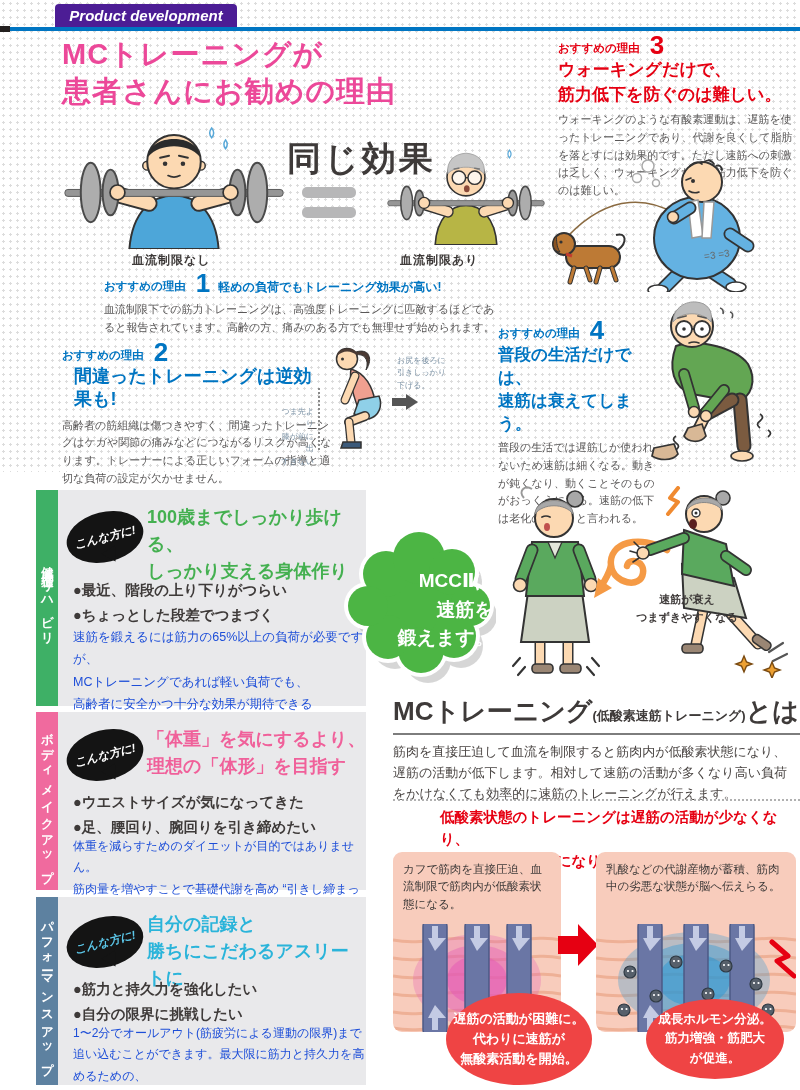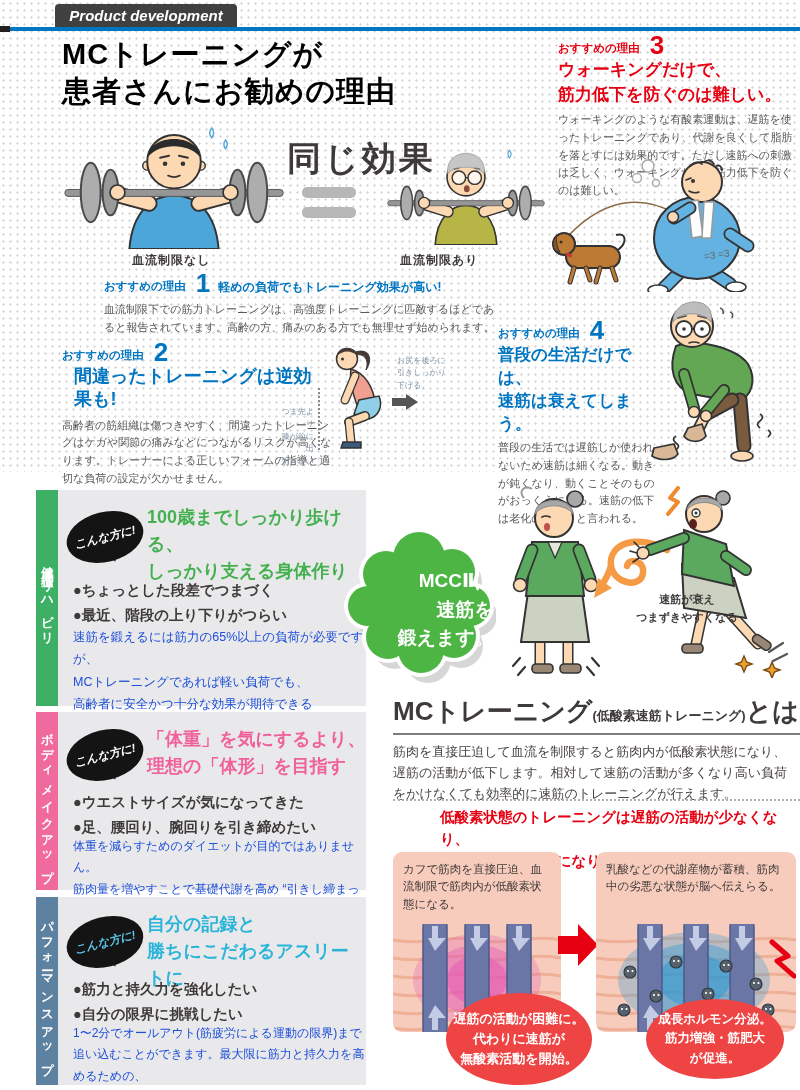--- a/index.html
+++ b/index.html
@@ -5,25 +5,25 @@
   html,body{margin:0;padding:0;background:#fff;}
   #page{position:relative;width:800px;height:1090px;background:#fff;overflow:hidden;
         font-family:"Liberation Sans","DejaVu Sans",sans-serif;color:#3e3a39;}
   .abs{position:absolute;}
   .pre{white-space:pre-line;}
   
   .dots{left:0;top:0;width:800px;height:472px;
         background-image:radial-gradient(circle,#dcdcdc 1px,rgba(0,0,0,0) 1.3px);
         background-size:7px 7px;background-color:#fff;}
   
-  .dev-tag{left:55px;top:4px;width:182px;height:23px;background:#404040;border-radius:4px 4px 0 0;
+  .dev-tag{left:55px;top:4px;width:182px;height:23px;background:#4c1d95;border-radius:4px 4px 0 0;
            color:#fff;font-style:italic;font-weight:bold;font-size:15px;display:flex;align-items:center;justify-content:center;}
   .rule{left:0;top:27px;width:800px;height:4px;background:#0075c2;}
   .rule-end{left:0;top:26px;width:10px;height:6px;background:#23201f;}
-  .page-title{left:62px;top:36px;font-size:29px;line-height:1.28;font-weight:bold;color:#000000;letter-spacing:1px;}
+  .page-title{left:62px;top:36px;font-size:29px;line-height:1.28;font-weight:bold;color:#ec4899;letter-spacing:1px;}
   
   .r-label{display:flex;align-items:flex-end;gap:10px;}
   .r-label-text{font-size:11.5px;font-weight:bold;line-height:1.4;}
   .r-num{font-size:26px;font-weight:bold;line-height:.85;}
   .c-blue{color:#0075c2;}
   .c-red{color:#e60012;}
   .r-head{font-weight:bold;}
   .r-body{font-size:11px;line-height:1.6;color:#595757;}
   #reason3{left:558px;top:34px;width:242px;}
   #reason3 .r-head{font-size:17px;line-height:1.45;margin:2px 0 4px;}
@@ -298,22 +298,22 @@
     </div>
     <div class="box"></div>
     <div class="bubble" style="left:30px;top:22px;">
       <div class="bb"></div>
         <div class="tail"></div>
       <div class="bt">こんな方に!</div>
     </div>
     <div class="aud-head pre">100歳までしっかり歩ける、
 しっかり支える身体作り</div>
     <div class="aud-bullets" style="top:88px;">
+      <div>●最近、階段の上り下りがつらい</div>
       <div>●ちょっとした段差でつまづく</div>
-      <div>●最近、階段の上り下りがつらい</div>
     </div>
     <div class="aud-body pre" style="top:136px;">速筋を鍛えるには筋力の65%以上の負荷が必要ですが、
 MCトレーニングであれば軽い負荷でも、
 高齢者に安全かつ十分な効果が期待できる
 速筋トレーニングが行えます。</div>
   </div>
 
   <svg class="abs" style="left:342px;top:522px;" width="154" height="174" viewBox="0 0 154 174">
     <g fill="#9a9a9a" opacity="0.4" transform="translate(7,10)">
       <circle cx="77" cy="84" r="48"></circle>

